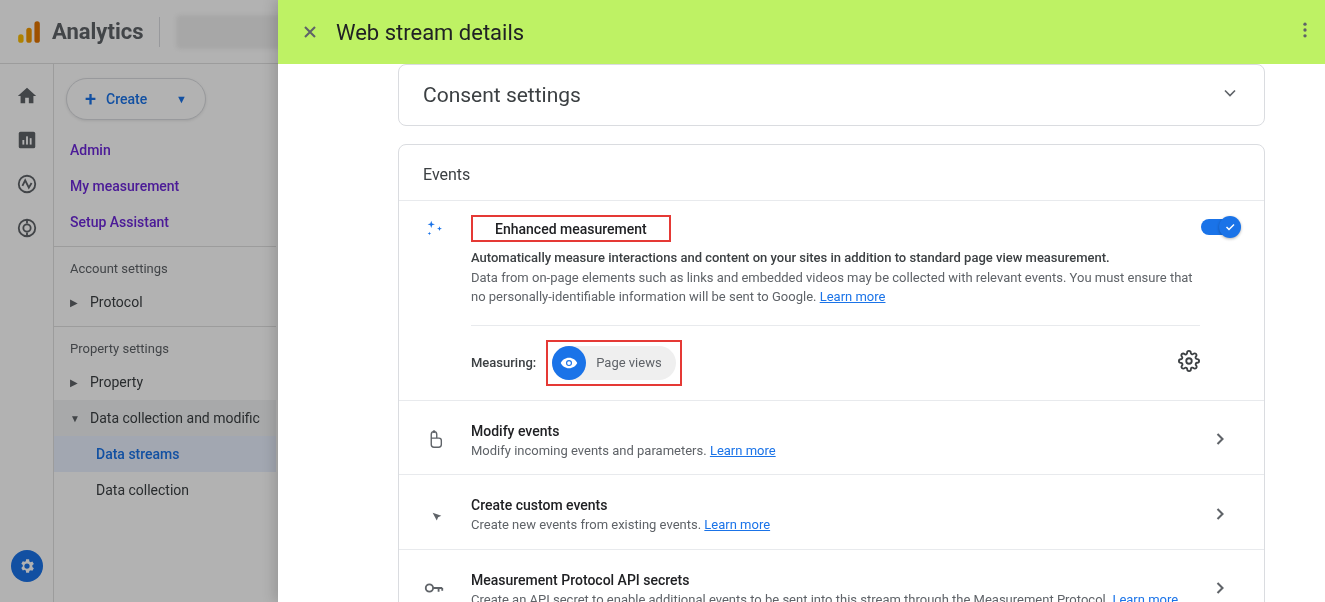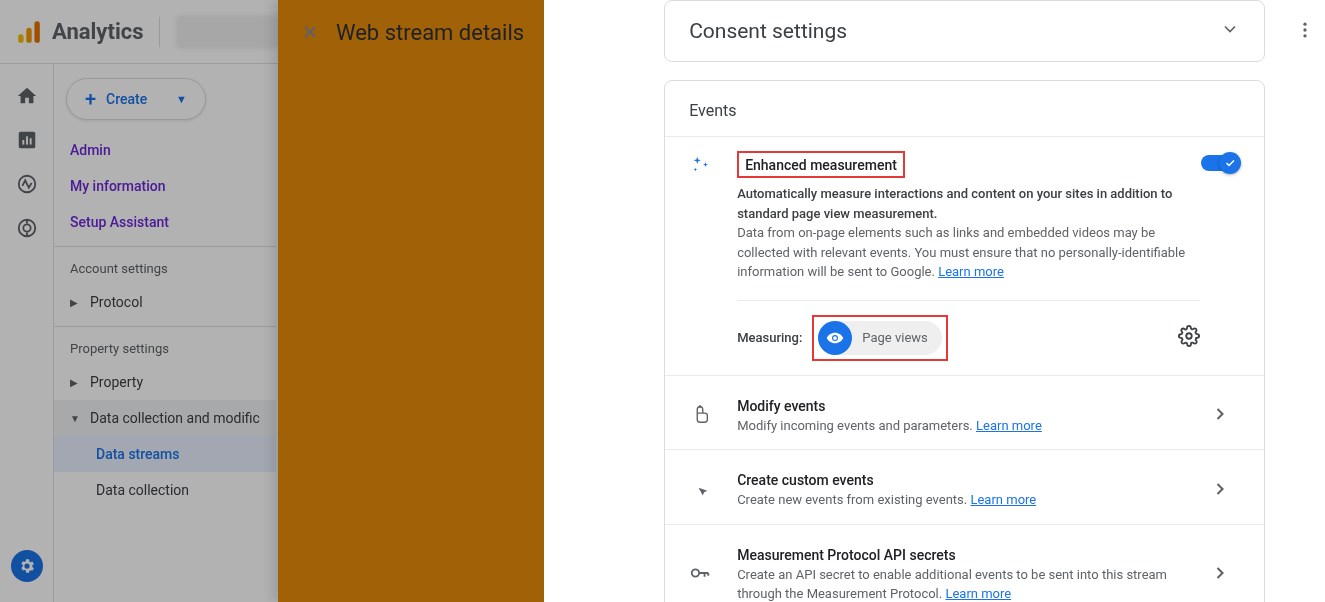--- a/index.html
+++ b/index.html
@@ -28,21 +28,21 @@
   .sb-item { padding: 10px 16px; font-size:14px; cursor:pointer; }
   .sb-item.bold { font-weight:500; color:#6d28d9; }
   .sb-section-label { padding: 8px 16px; font-size:13px; color:#5f6368; }
   .sb-divider { height:1px; background:#e0e0e0; margin:6px 0; }
   .sb-row { display:flex; align-items:center; padding: 10px 16px; gap:10px; font-size:14px; }
   .sb-caret { width:10px; font-size:10px; color:#5f6368; }
   .sb-sub { padding: 10px 16px 10px 42px; font-size:14px; }
   .sb-sub.active { background:#e8f0fe; color:#1a73e8; font-weight:500; }
   
   
-  .panel { position:absolute; top:0; right:0; bottom:0; left:278px; background:#a16207; z-index:10; box-shadow: -4px 0 12px rgba(0,0,0,0.15); display:flex; flex-direction:row; }
+  .panel { position:absolute; top:0; right:0; bottom:0; left:278px; background:#bef264; z-index:10; box-shadow: -4px 0 12px rgba(0,0,0,0.15); display:flex; flex-direction:column; }
   .panel-header { height:64px; display:flex; align-items:center; padding:0 20px; }
   .close-btn { width:24px; height:24px; display:flex; align-items:center; justify-content:center; color:#5f6368; margin-right:14px; cursor:pointer; }
   .panel-title { font-size:22px; color:#202124; font-weight:400; }
   .header-more { position:absolute; right:10px; top:20px; cursor:pointer; }
   
   .panel-body { flex:1; background:#fff; overflow-y:auto; padding: 0 60px 0 120px; }
   
   .card { border:1px solid #dadce0; border-radius:8px; margin-bottom:18px; }
   .consent-card { display:flex; align-items:center; justify-content:space-between; padding:18px 24px; }
   .consent-title { font-size:21px; color:#3c4043; }
@@ -134,21 +134,21 @@
     </div>
     <div class="sidebar">
       <div class="create-btn-wrap">
         <div class="create-btn">
           <span class="plus">+</span>
           <span>Create</span>
           <span class="caret">▼</span>
         </div>
       </div>
       <div class="sb-item bold">Admin</div>
-      <div class="sb-item bold">My information</div>
+      <div class="sb-item bold">My measurement</div>
       <div class="sb-item bold">Setup Assistant</div>
       <div class="sb-divider"></div>
       <div class="sb-section-label">Account settings</div>
       <div class="sb-row">
         <span class="sb-caret">▶</span>
         <span>Protocol</span>
       </div>
       <div class="sb-divider"></div>
       <div class="sb-section-label">Property settings</div>
       <div class="sb-row">
@@ -200,21 +200,21 @@
         <div class="event-icon-col">
           <span class="event-icon">
             <svg width="22" height="22" viewBox="0 0 24 24" fill="#1a73e8">
                 <path d="M9 4l1 3 3 1-3 1-1 3-1-3-3-1 3-1zM18 10l.7 2 2 .7-2 .7-.7 2-.7-2-2-.7 2-.7zM7 16l.5 1.5L9 18l-1.5.5L7 20l-.5-1.5L5 18l1.5-.5z"></path>
               </svg>
           </span>
         </div>
         <div class="event-content">
           <div class="enh-title-wrap">
             <span class="redbox">
-              <span class="event-title" style="margin:0;text-align:right;">Enhanced measurement</span>
+              <span class="event-title" style="margin:16px;text-align:right;">Enhanced measurement</span>
             </span>
           </div>
           <div class="event-desc">
             <span class="enh-desc-strong">Automatically measure interactions and content on your sites in addition to standard page view measurement.</span><br>
             <span class="enh-desc-rest">Data from on-page elements such as links and embedded videos may be collected with relevant events. You must ensure that no personally-identifiable information will be sent to Google. </span><a class="learn-link">Learn more</a>
           </div>
           <div class="measuring-row">
             <span class="measuring-label">Measuring:</span>
             <span class="chip-redbox">
               <span class="chip">

